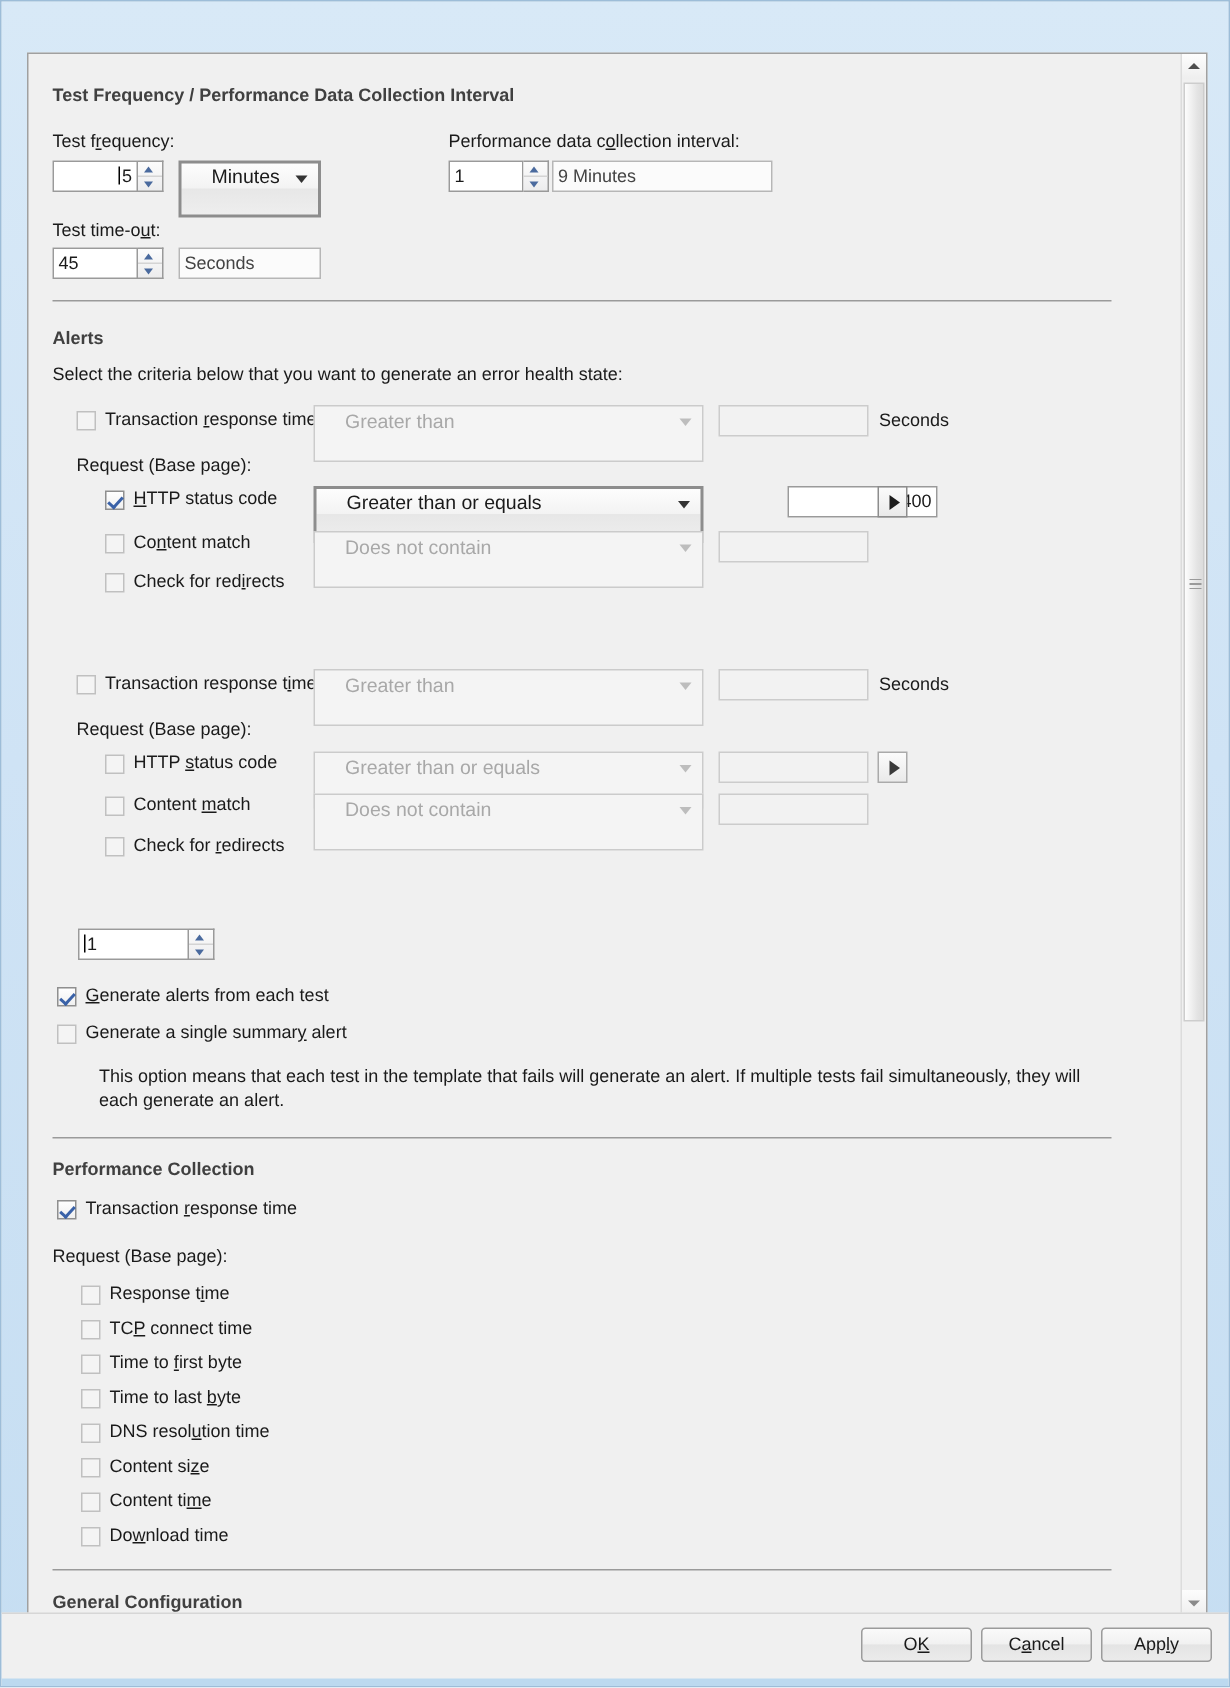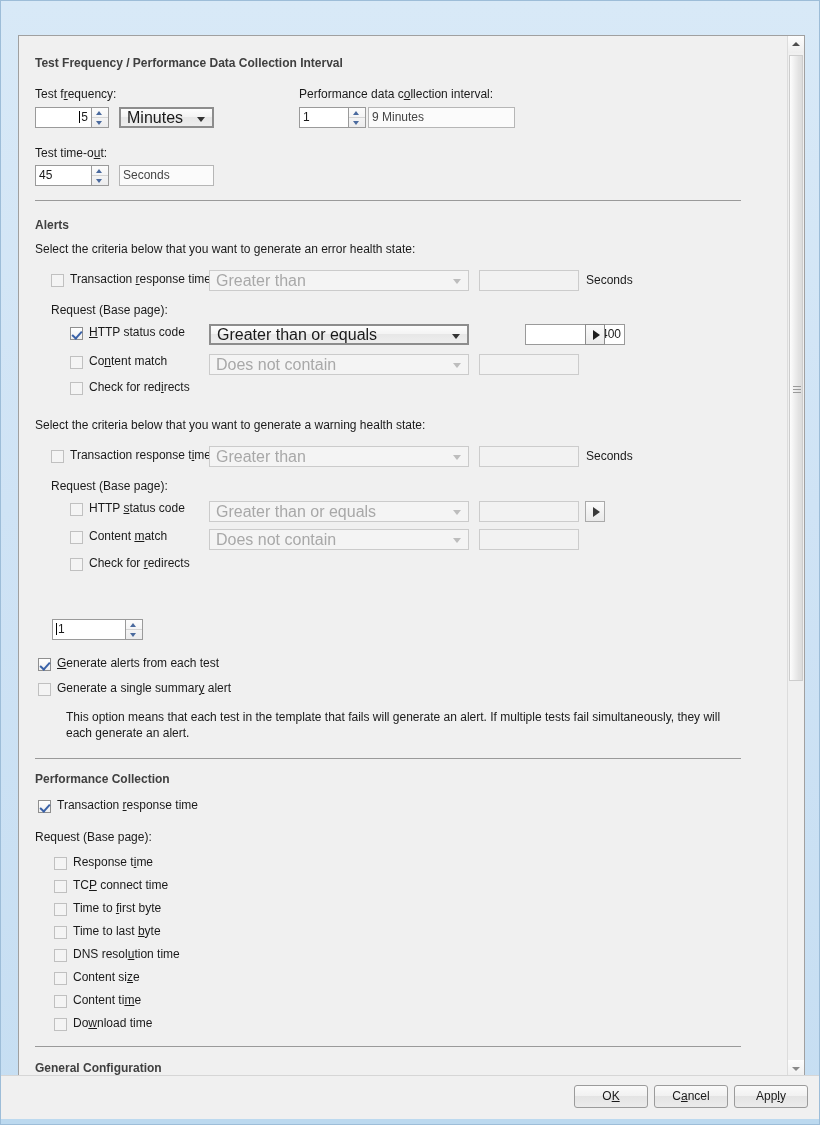--- a/index.html
+++ b/index.html
@@ -200,27 +200,27 @@
     border-left: 3.5px solid transparent;
     border-right: 3.5px solid transparent;
   }
   .spin .half.top i { top: 3px; border-bottom: 4px solid #4a6a9e; }
   .spin .half.bot i { top: 3px; border-top: 4px solid #4a6a9e; }
 
   
   .combo {
     position: absolute;
     box-sizing: border-box;
-    height: 21px;
+    height: 38px;
     border: 1px solid #8d8d8d;
     background: linear-gradient(to bottom, #fdfdfd 0%, #f3f3f3 48%, #e7e7e7 50%, #eeeeee 100%);
-    font-size: 16px;
+    font-size: 13px;
     color: #1a1a1a;
     line-height: 19px;
-    padding-left: 6px;
+    padding-left: 20px;
     white-space: nowrap;
     overflow: hidden;
     cursor: pointer;
   }
   .combo .arw {
     position: absolute;
     right: 7px; top: 8px;
     width: 0; height: 0;
     border-left: 4.5px solid transparent;
     border-right: 4.5px solid transparent;
@@ -389,21 +389,20 @@
       <div class="lbl" style="left:70px; top:318px;">Co<u>n</u>tent match</div>
       <div class="combo disabled" style="left:190px; top:318px; width:260px;">
         <span>Does not contain</span>
         <span class="arw"></span>
       </div>
       <div class="tbox disabled" style="left:460px; top:318px; width:100px;"></div>
 
       <div class="cb disabled" style="left:51px; top:346px;"></div>
       <div class="lbl" style="left:70px; top:344px;">Check for red<u>i</u>rects</div>
 
-      <div class="lbl" style="left:16px; top:382px;">Select the criteria below that you want to generate a warning health state:</div>
 
       <div class="cb disabled" style="left:32px; top:414px;"></div>
       <div class="lbl" style="left:51px; top:412px;">Transaction response t<u>i</u>me</div>
       <div class="combo disabled" style="left:190px; top:410px; width:260px;">
         <span>Greater than</span>
         <span class="arw"></span>
       </div>
       <div class="tbox disabled" style="left:460px; top:410px; width:100px;"></div>
       <div class="lbl" style="left:567px; top:413px;">Seconds</div>
 

